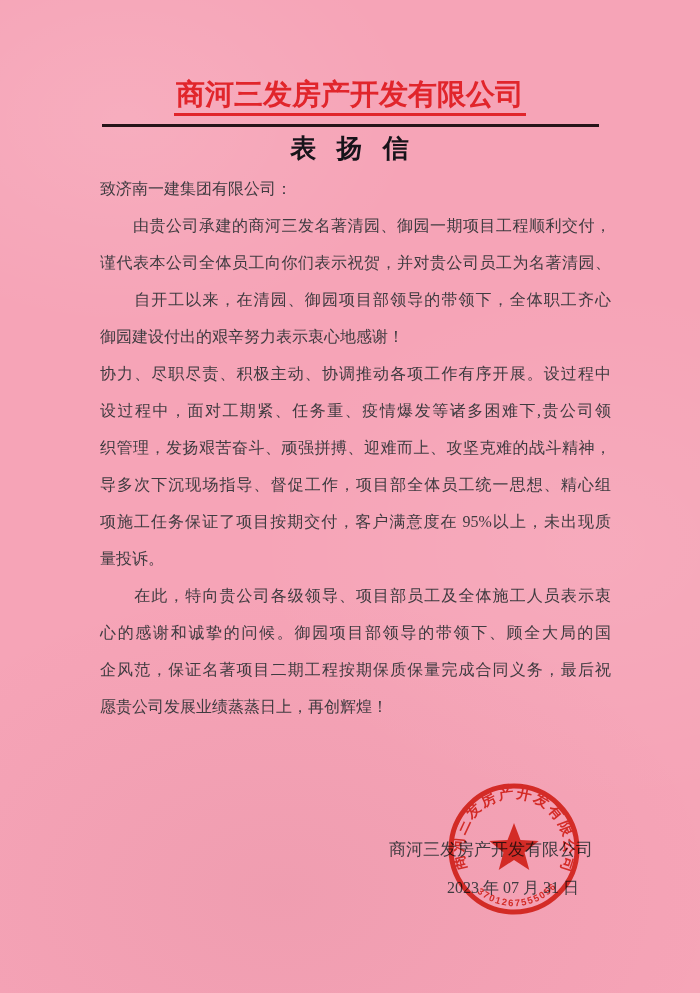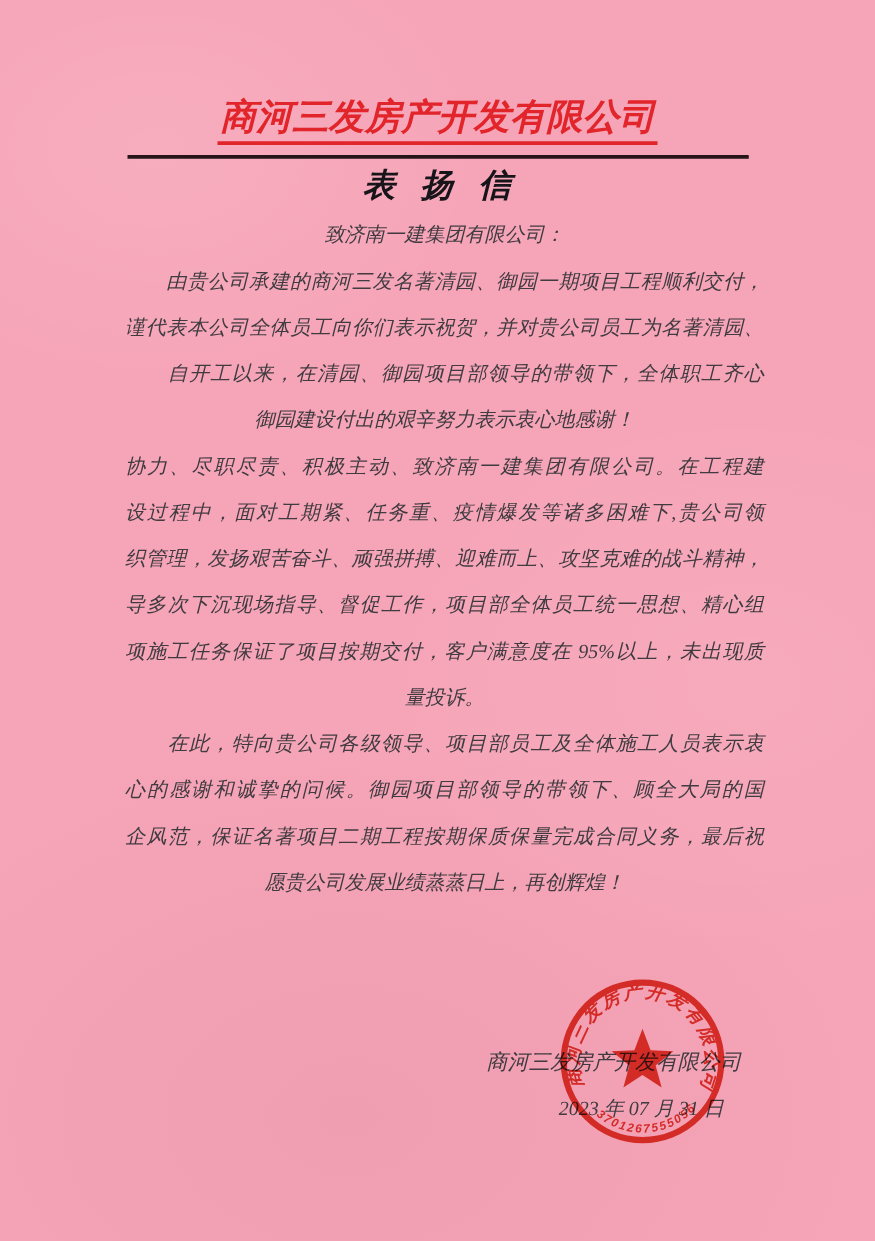--- a/index.html
+++ b/index.html
@@ -7,21 +7,20 @@
     position: relative;
     width: 700px;
     height: 993px;
     background:
       radial-gradient(ellipse 420px 300px at 18% 12%, rgba(255,255,255,0.10), rgba(255,255,255,0) 70%),
       radial-gradient(ellipse 500px 380px at 85% 55%, rgba(255,255,255,0.07), rgba(255,255,255,0) 70%),
       radial-gradient(ellipse 600px 420px at 40% 90%, rgba(120,30,50,0.05), rgba(120,30,50,0) 75%),
       #f6a4b7;
     overflow: hidden;
     font-family: "Liberation Serif", "DejaVu Serif", serif;
-    font-style: italic;
   }
   .company-title {
     position: absolute;
     top: 79px; left: 0; width: 100%;
     text-align: center;
   }
   .company-title span {
     display: inline-block;
     font-family: "Liberation Sans", "DejaVu Sans", sans-serif;
     font-weight: bold;
@@ -51,21 +50,21 @@
     letter-spacing: 1px;
   }
   .letter-body {
     position: absolute;
     left: 100px; top: 170px;
     width: 511px;
     font-size: 16px;
     line-height: 37px;
     color: #3f3b40;
   }
-  .line { text-align: center; }
+  .line { text-align: left; }
   .line.j { text-align: justify; text-align-last: justify; }
   .signoff {
     position: absolute;
     right: 107px; top: 840px;
     text-align: right;
     color: #3f3b40;
   }
   .signoff .company { font-size: 17px; line-height: 20px; }
   .signoff .date {
     font-size: 16px; line-height: 20px;
@@ -107,21 +106,21 @@
   <div class="black-rule"></div>
 
   <div class="letter-title">表 扬 信</div>
 
   <div class="letter-body">
       <div class="line">致济南一建集团有限公司：</div>
       <div class="line j">　　由贵公司承建的商河三发名著清园、御园一期项目工程顺利交付，</div>
       <div class="line j">谨代表本公司全体员工向你们表示祝贺，并对贵公司员工为名著清园、</div>
       <div class="line j">　　自开工以来，在清园、御园项目部领导的带领下，全体职工齐心</div>
       <div class="line">御园建设付出的艰辛努力表示衷心地感谢！</div>
-      <div class="line j">协力、尽职尽责、积极主动、致济南一建集团有限公司。在工程建</div>
+      <div class="line j">协力、尽职尽责、积极主动、协调推动各项工作有序开展。设过程中</div>
       <div class="line j">设过程中，面对工期紧、任务重、疫情爆发等诸多困难下,贵公司领</div>
       <div class="line j">织管理，发扬艰苦奋斗、顽强拼搏、迎难而上、攻坚克难的战斗精神，</div>
       <div class="line j">导多次下沉现场指导、督促工作，项目部全体员工统一思想、精心组</div>
       <div class="line j">项施工任务保证了项目按期交付，客户满意度在 95%以上，未出现质</div>
       <div class="line">量投诉。</div>
       <div class="line j">　　在此，特向贵公司各级领导、项目部员工及全体施工人员表示衷</div>
       <div class="line j">心的感谢和诚挚的问候。御园项目部领导的带领下、顾全大局的国</div>
       <div class="line j">企风范，保证名著项目二期工程按期保质保量完成合同义务，最后祝</div>
       <div class="line">愿贵公司发展业绩蒸蒸日上，再创辉煌！</div>
     </div>

